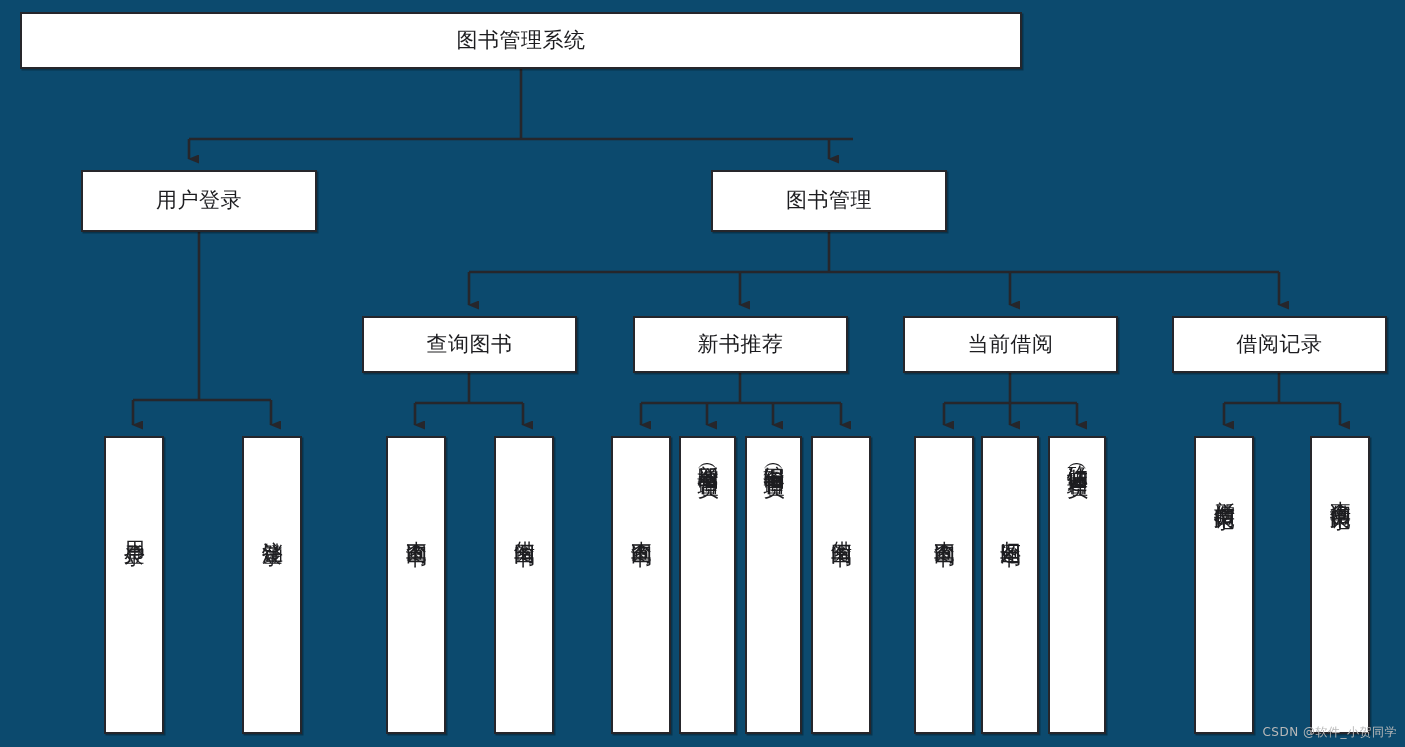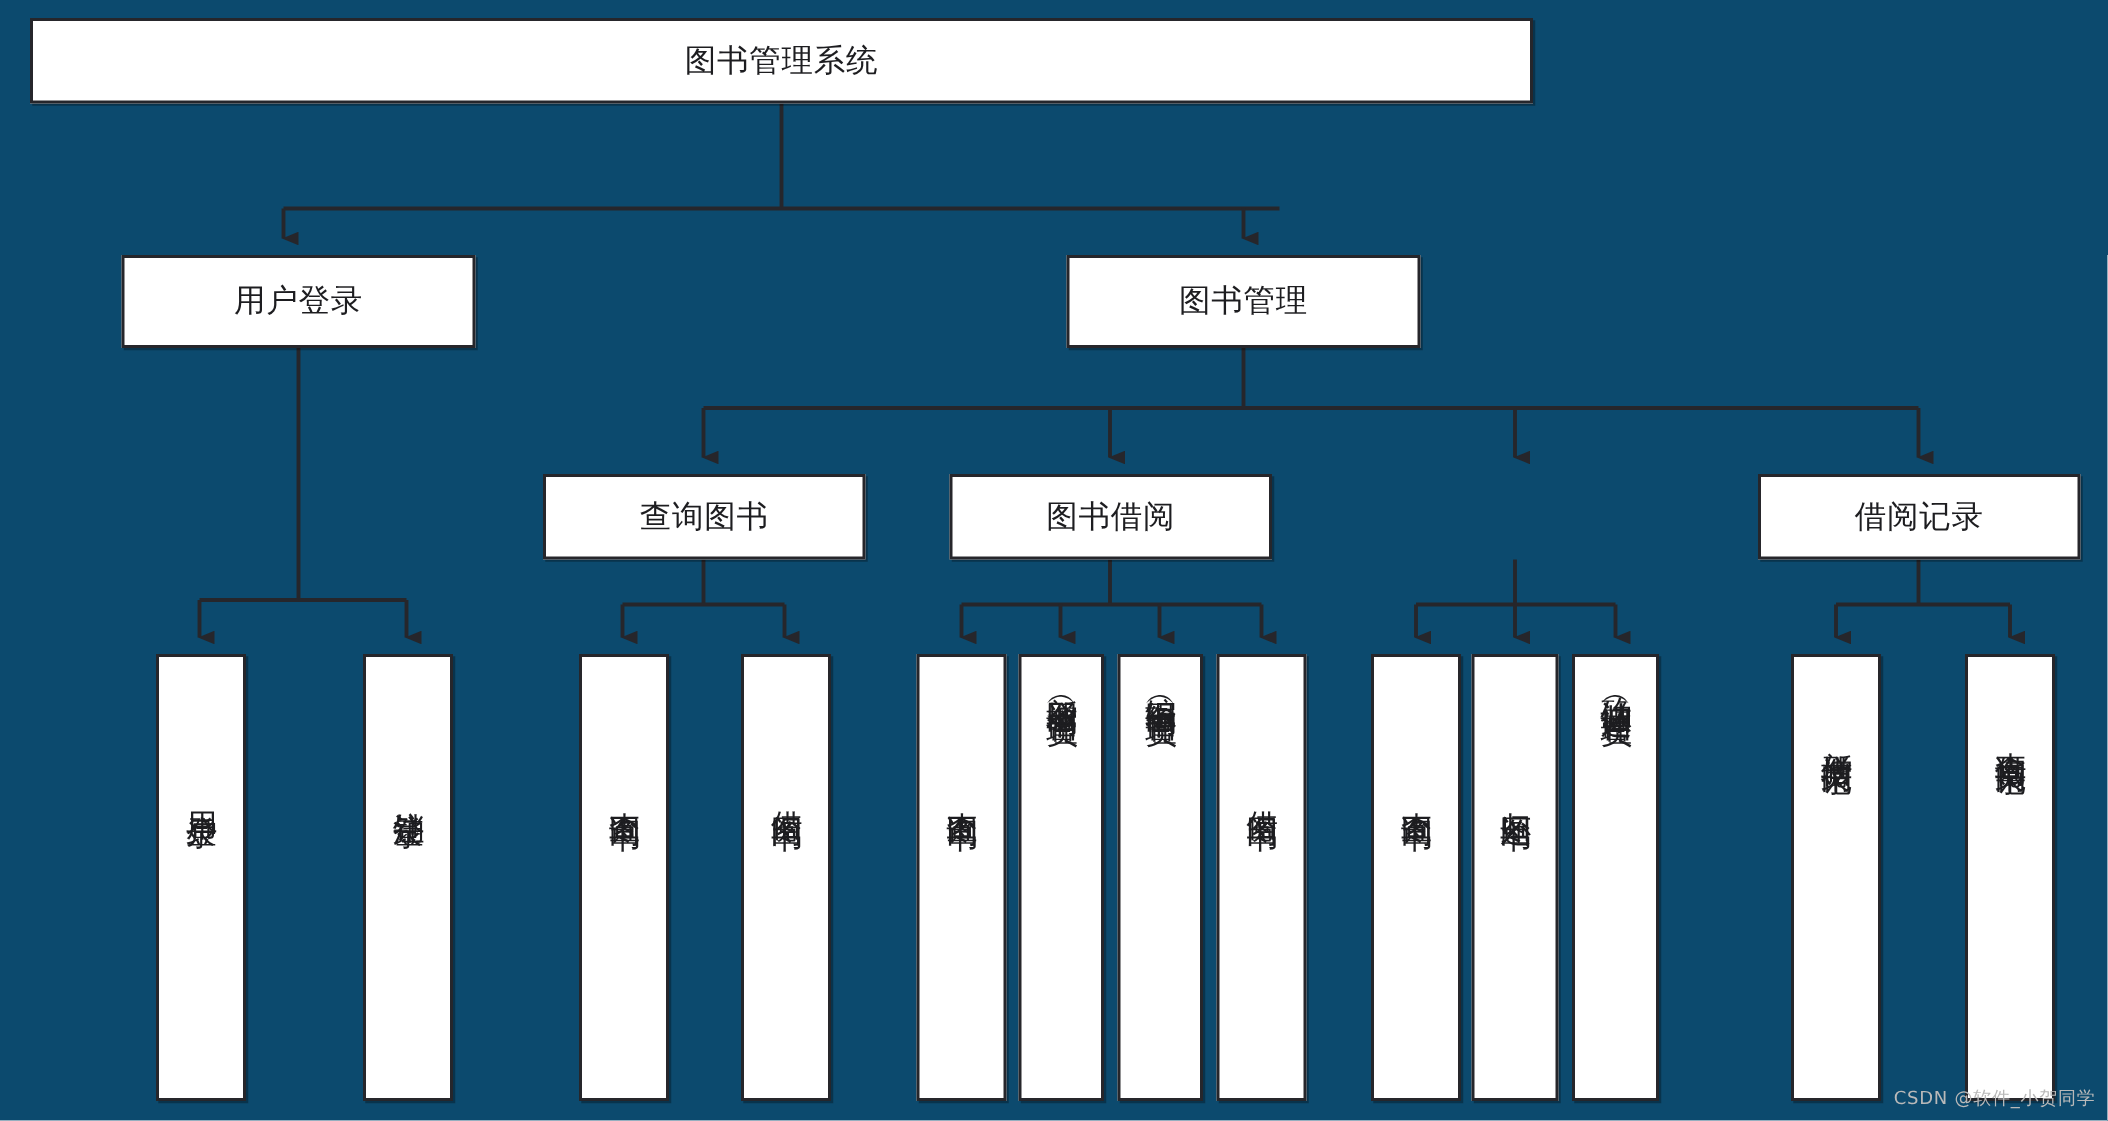--- a/index.html
+++ b/index.html
@@ -128,21 +128,24 @@
     <span>用户登录</span>
   </div>
   <div class="node horiz" style="left:711px; top:170px; width:236px; height:62px;">
     <span>图书管理</span>
   </div>
 
   <div class="node horiz" style="left:362px; top:316px; width:215px; height:57px;">
     <span>查询图书</span>
   </div>
   <div class="node horiz" style="left:633px; top:316px; width:215px; height:57px;">
-    <span>图书借阅</span>
+    <span>新书推荐</span>
+  </div>
+  <div class="node horiz" style="left:903px; top:316px; width:215px; height:57px;">
+    <span>当前借阅</span>
   </div>
   <div class="node horiz" style="left:1172px; top:316px; width:215px; height:57px;font-family:Liberation Serif, serif;">
     <span>借阅记录</span>
   </div>
 
   <div class="node vert" style="left:104px; top:436px; width:60px; height:298px; padding-top:86px;">
     <span class="vlabel">用户登录</span>
   </div>
   <div class="node vert" style="left:242px; top:436px; width:60px; height:298px; padding-top:86px;">
     <span class="vlabel">注销登录</span>

